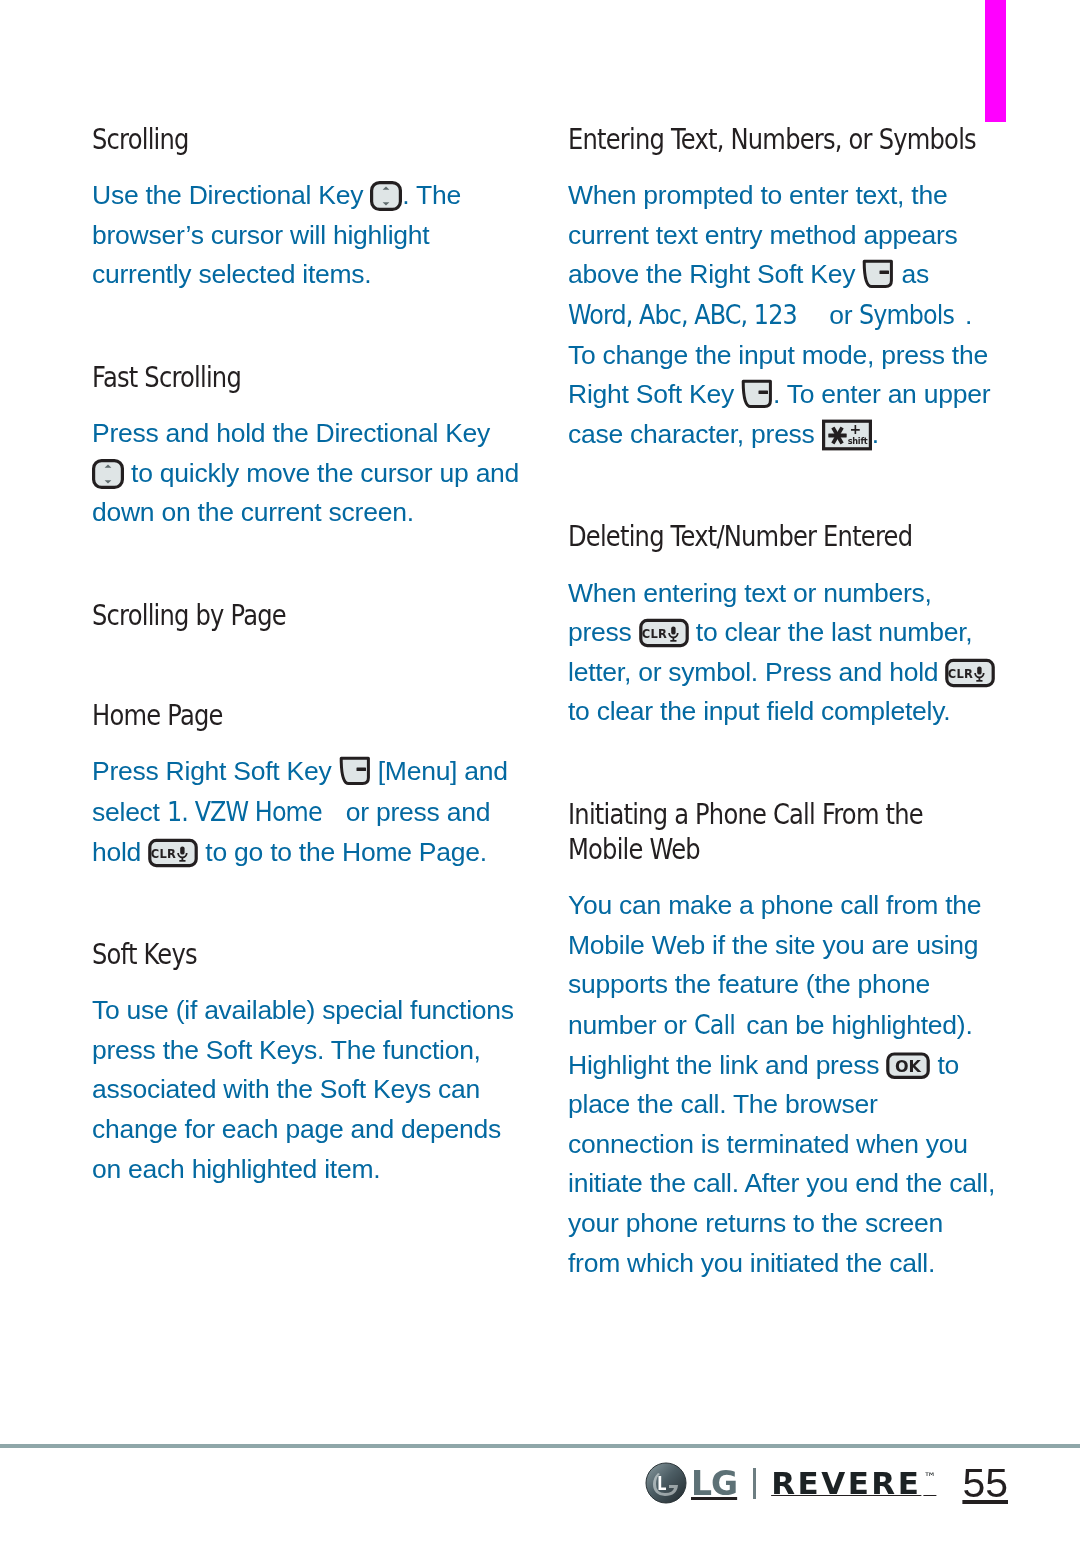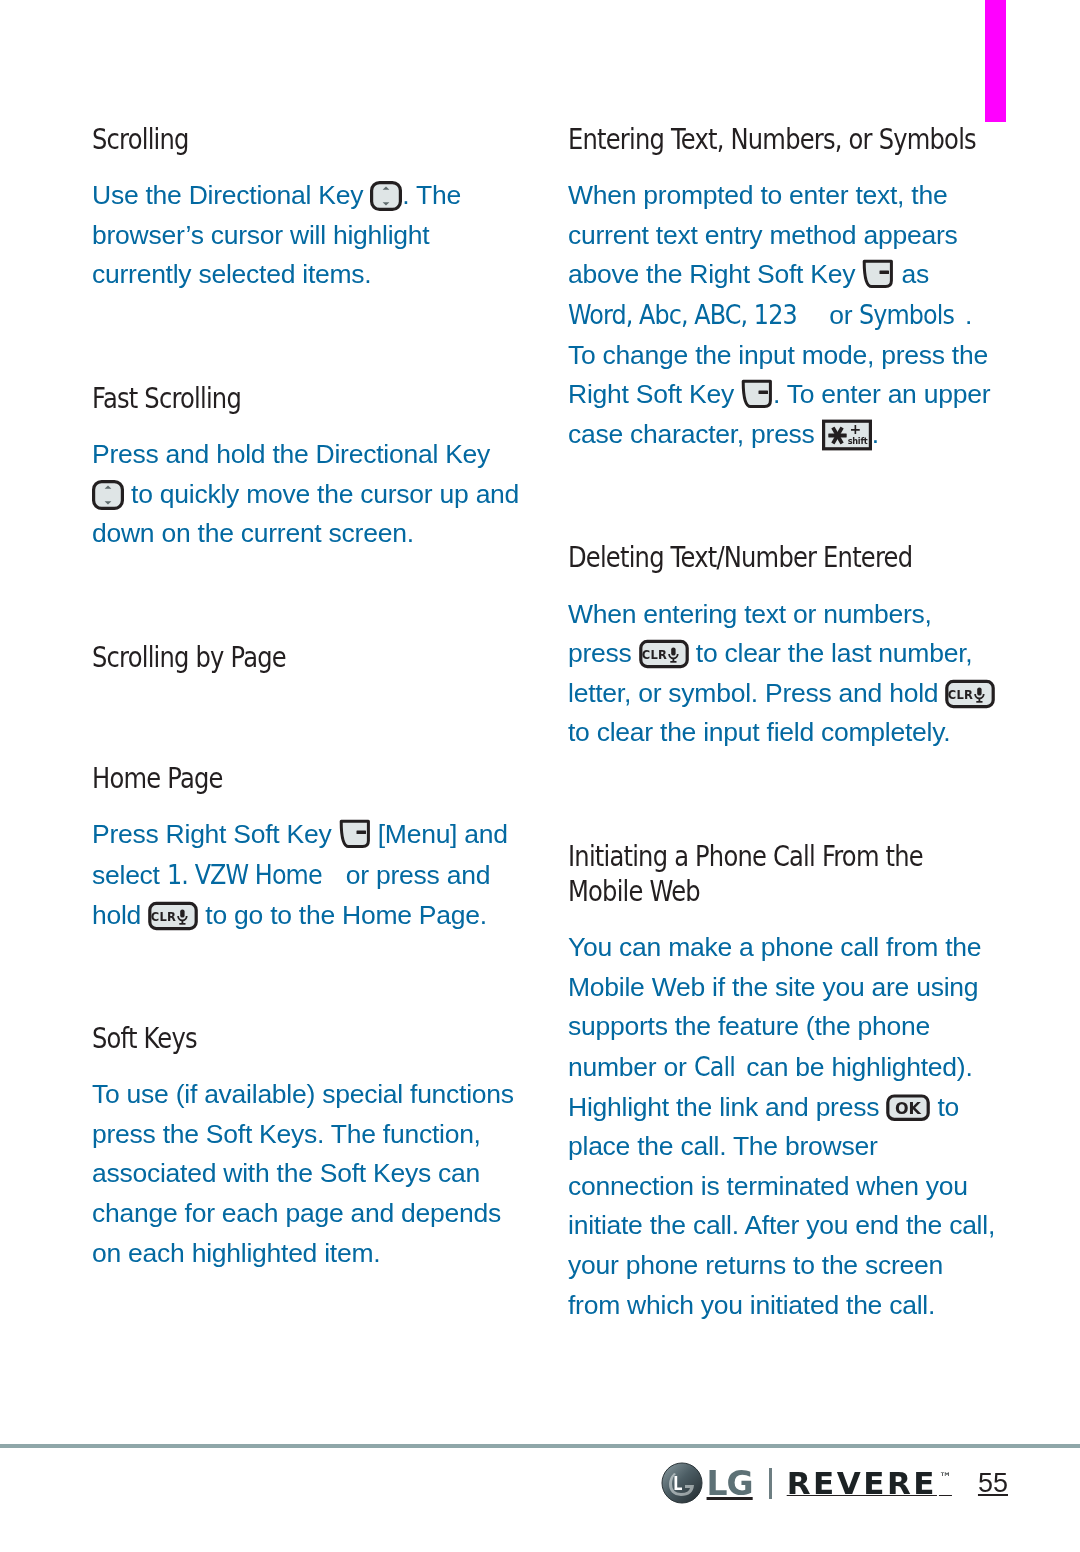--- a/index.html
+++ b/index.html
@@ -49,21 +49,21 @@
     font-weight: 400;
     line-height: 1.28;
     letter-spacing: -0.9px;
     color: #231f20;
     margin: 0;
     transform: scaleX(0.88);
     transform-origin: left center;
     width: 114%;
   }
   .blk { margin-bottom: 0px; }
-  .blk.gap-lg { margin-top: 86px; }
+  .blk.gap-lg { margin-top: 65px; }
   .blk.gap-first { margin-top: 0px; }
 
   
   p.body-text {
     font-family: "Liberation Sans", sans-serif;
     font-size: 26.5px;
     font-weight: 400;
     line-height: 39.6px;
     letter-spacing: -0.25px;
     color: #0369a1;
@@ -143,21 +143,21 @@
   #revere-tm {
     font-family: "DejaVu Sans", sans-serif;
     font-size: 13px;
     color: #1c2224;
     vertical-align: 12px;
     margin-left: 2px;
     letter-spacing: 0;
   }
   #page-number {
     font-family: "Liberation Sans", sans-serif;
-    font-size: 27px;
+    font-size: 41px;
     color: #231f20;
     margin-left: 26px;
     line-height: 1;
   }
 </style>
 </head>
 <body>
 
 <div id="thumb-tab"></div>
 

